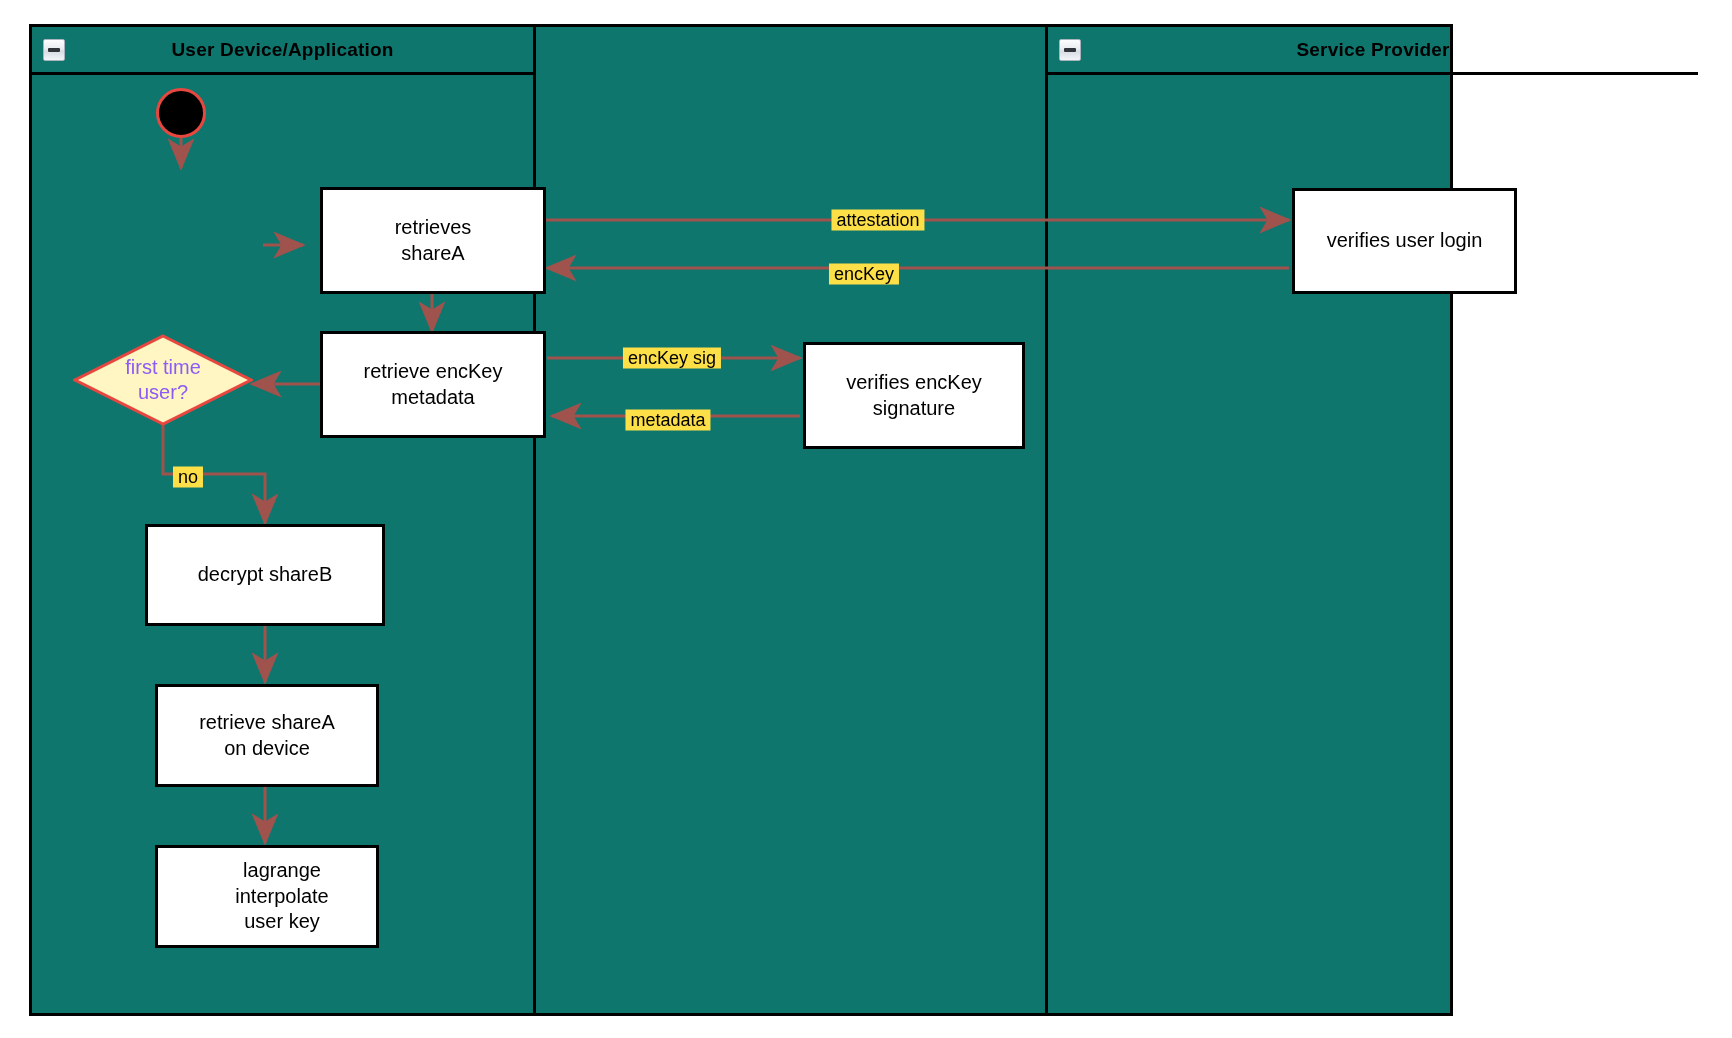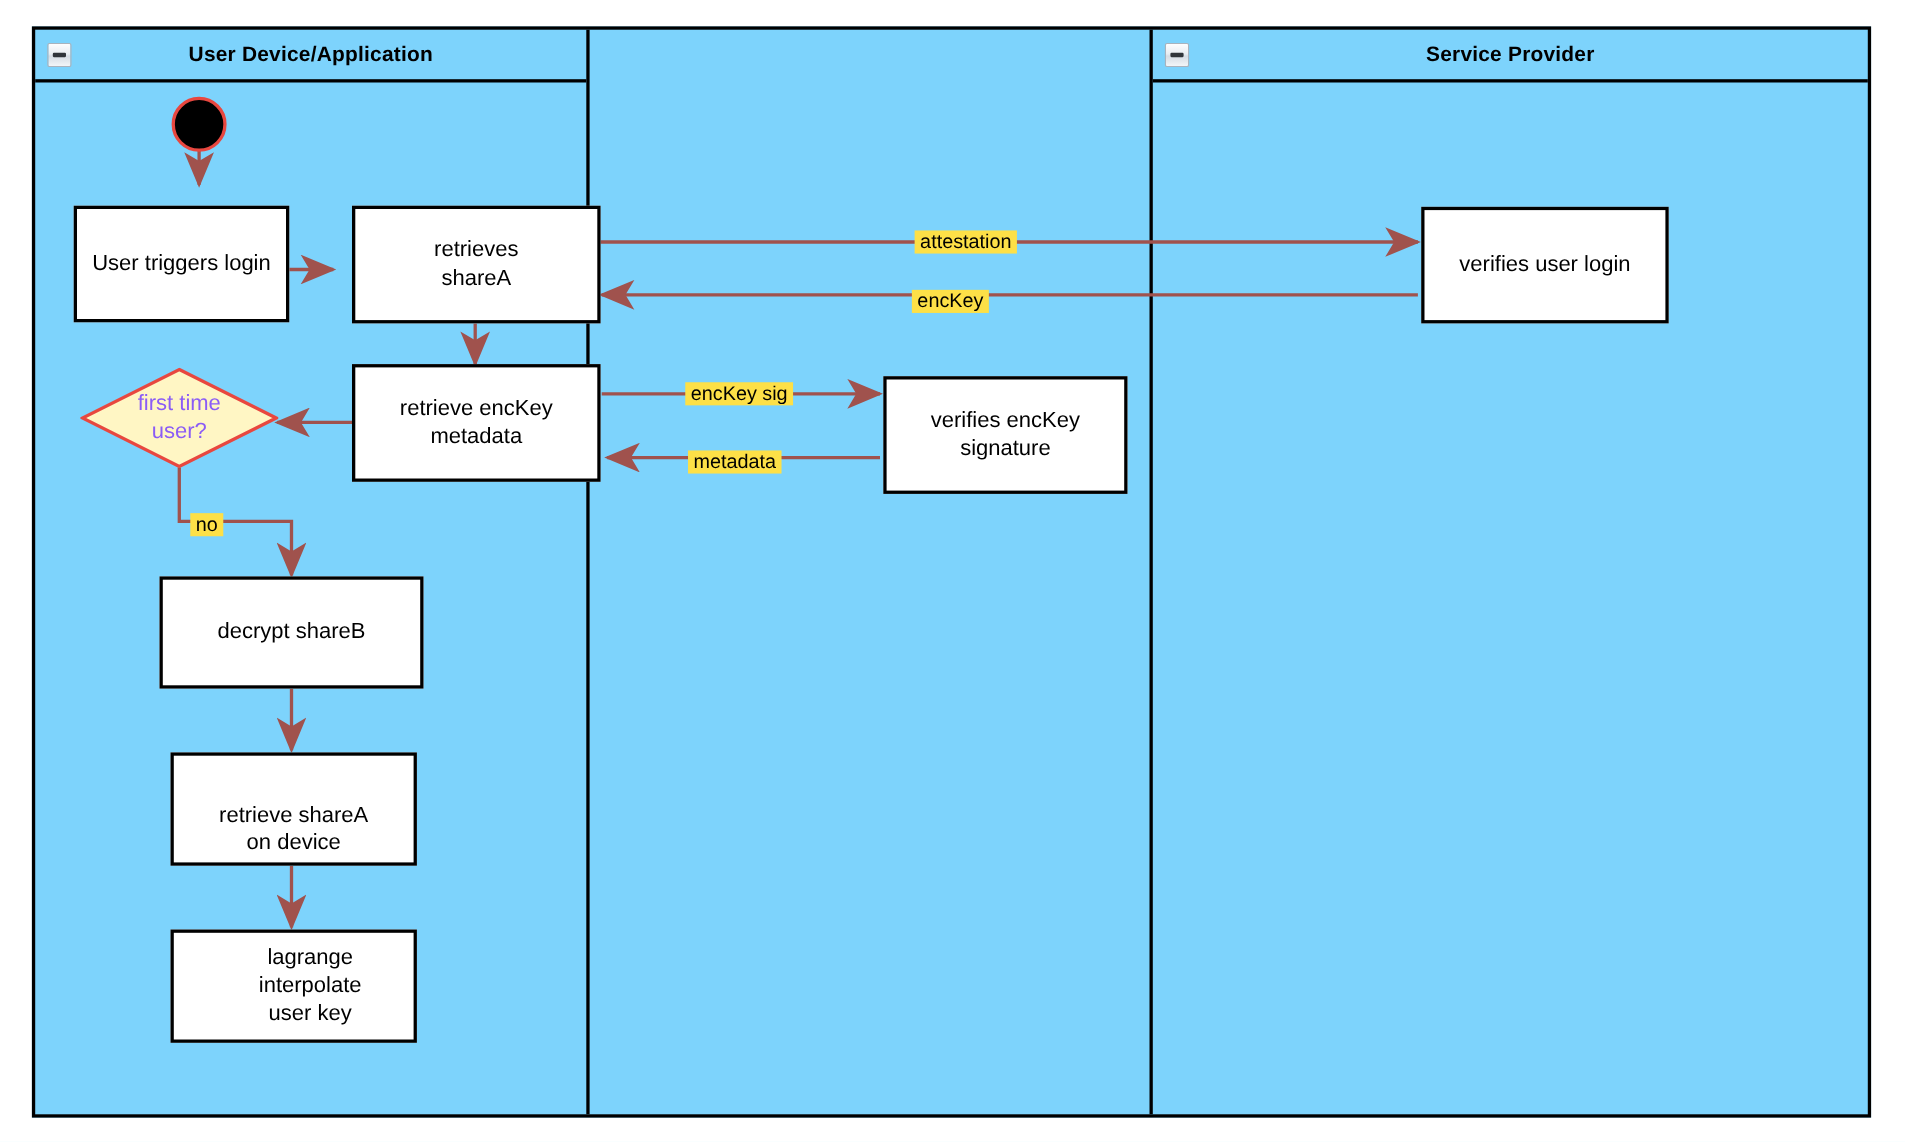--- a/index.html
+++ b/index.html
@@ -1,21 +1,21 @@
 <!DOCTYPE html>
 <html><head>
 <meta charset="utf-8">
 <style>
   html,body{margin:0;padding:0;background:#ffffff;}
   body{width:1732px;height:1038px;font-family:"Liberation Sans",sans-serif;position:relative;overflow:hidden;}
 
   #canvas{position:absolute;left:0;top:0;width:1732px;height:1038px;}
 
   
-  .pool{position:absolute;left:29px;top:24px;width:1672px;height:992px;border:3px solid #000;box-sizing:border-box;background:#7dd3fc;padding-left:24px;}
+  .pool{position:absolute;left:29px;top:24px;width:1424px;height:992px;border:3px solid #000;box-sizing:border-box;background:#0f766e;padding-left:24px;}
   .lane-divider{position:absolute;top:0;width:3px;height:100%;background:#000;}
   .lane-header{position:absolute;top:0;height:48px;box-sizing:border-box;border-bottom:3px solid #000;
                display:flex;align-items:center;justify-content:center;}
   .lane-title{font-size:19px;font-weight:bold;color:#000;letter-spacing:.2px;}
   .collapse-icon{position:absolute;left:11px;top:12px;width:22px;height:22px;box-sizing:border-box;
       border:1px solid #a9b3bd;border-radius:2px;
       background:linear-gradient(180deg,#fdfdfe 0%,#e9edf1 45%,#d6dce3 55%,#f2f5f8 100%);
       display:flex;align-items:center;justify-content:center;}
   .collapse-icon i{display:block;width:12px;height:4px;background:#31353a;border-radius:1px;}
 
@@ -92,23 +92,20 @@
   </svg>
 
   <div class="edge-label" style="left:878px;top:220px;">attestation</div>
   <div class="edge-label" style="left:864px;top:274px;">encKey</div>
   <div class="edge-label" style="left:672px;top:358px;">encKey sig</div>
   <div class="edge-label" style="left:668px;top:420px;">metadata</div>
   <div class="edge-label" style="left:188px;top:477px;">no</div>
 
   <div class="node start-node" style="left:156px;top:88px;width:50px;height:50px;"></div>
 
-  <div class="node box" style="left:67px;top:187px;width:196px;height:106px;">
-    <span>User triggers login</span>
-  </div>
 
   <div class="node box" style="left:320px;top:187px;width:226px;height:107px;white-space:pre-line;">
     <span>retrieves
 shareA</span>
   </div>
 
   <div class="node box" style="left:320px;top:331px;width:226px;height:107px;white-space:pre-line;justify-content:center;">
     <span>retrieve encKey
 metadata</span>
   </div>
@@ -118,21 +115,21 @@
       <polygon points="90,2 178,46 90,90 2,46" fill="#FFF6C4" stroke="#E8473F" stroke-width="3"></polygon>
     </svg>
     <div class="diamond-label" style="white-space:pre-line;">first time
 user?</div>
   </div>
 
   <div class="node box" style="left:145px;top:524px;width:240px;height:102px;">
     <span>decrypt shareB</span>
   </div>
 
-  <div class="node box" style="left:155px;top:684px;width:224px;height:103px;white-space:pre-line;align-items:flex-end;">
+  <div class="node box" style="left:155px;top:684px;width:224px;height:103px;white-space:pre-line;">
     <span>retrieve shareA
 on device</span>
   </div>
 
   <div class="node box" style="left:155px;top:845px;width:224px;height:103px;white-space:pre-line;padding-left:36px;">
     <span>lagrange interpolate
 user key</span>
   </div>
 
   <div class="node box" style="left:803px;top:331px;width:222px;height:107px;white-space:pre-line;margin-top:11px;">

